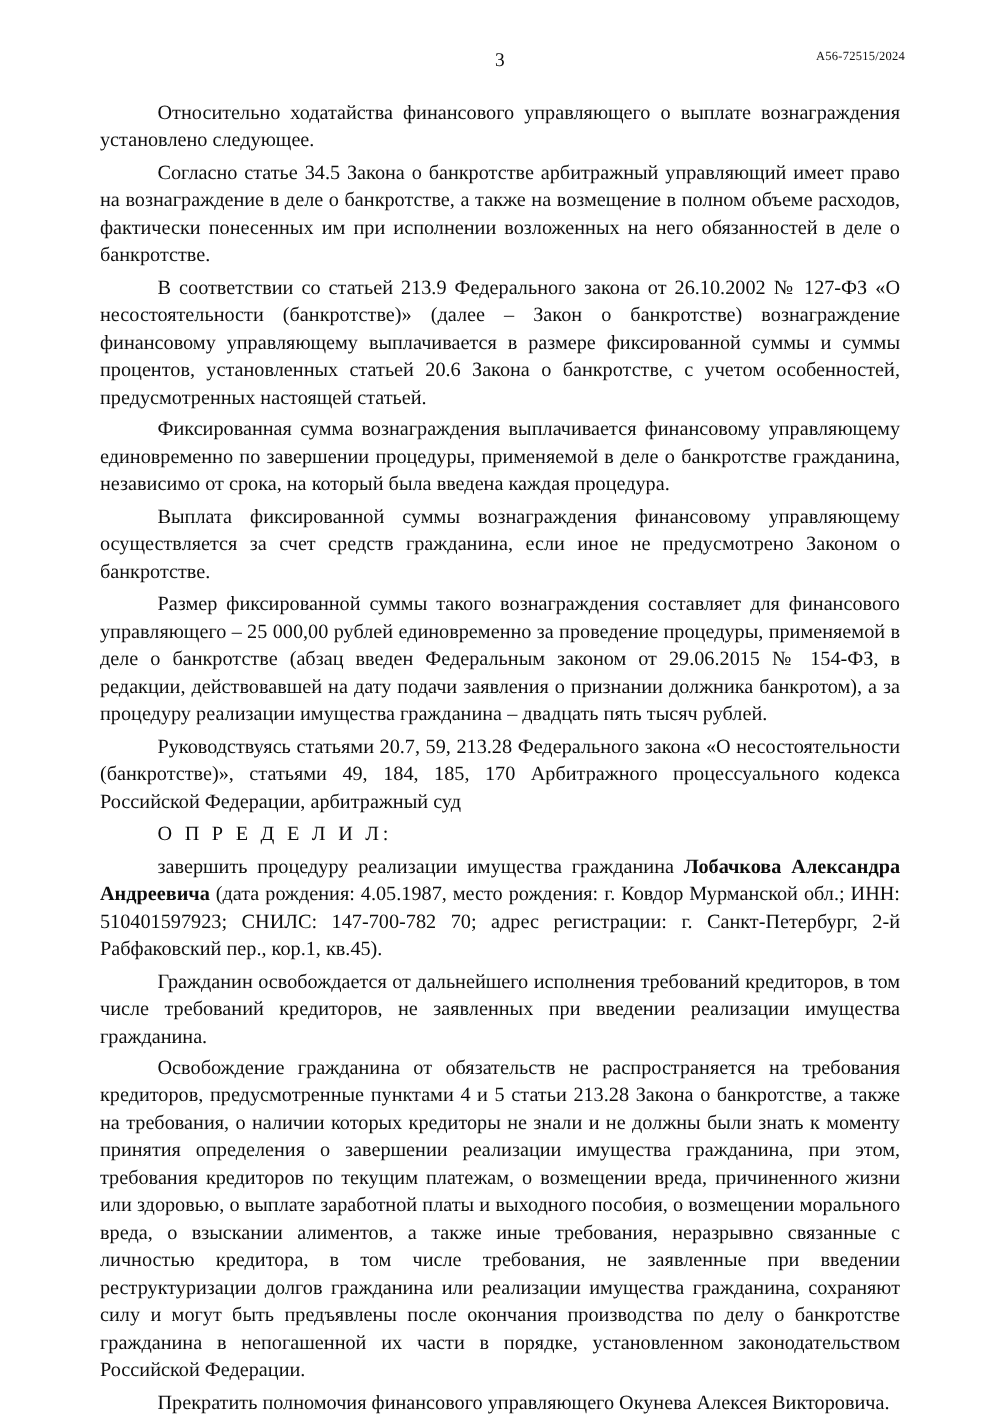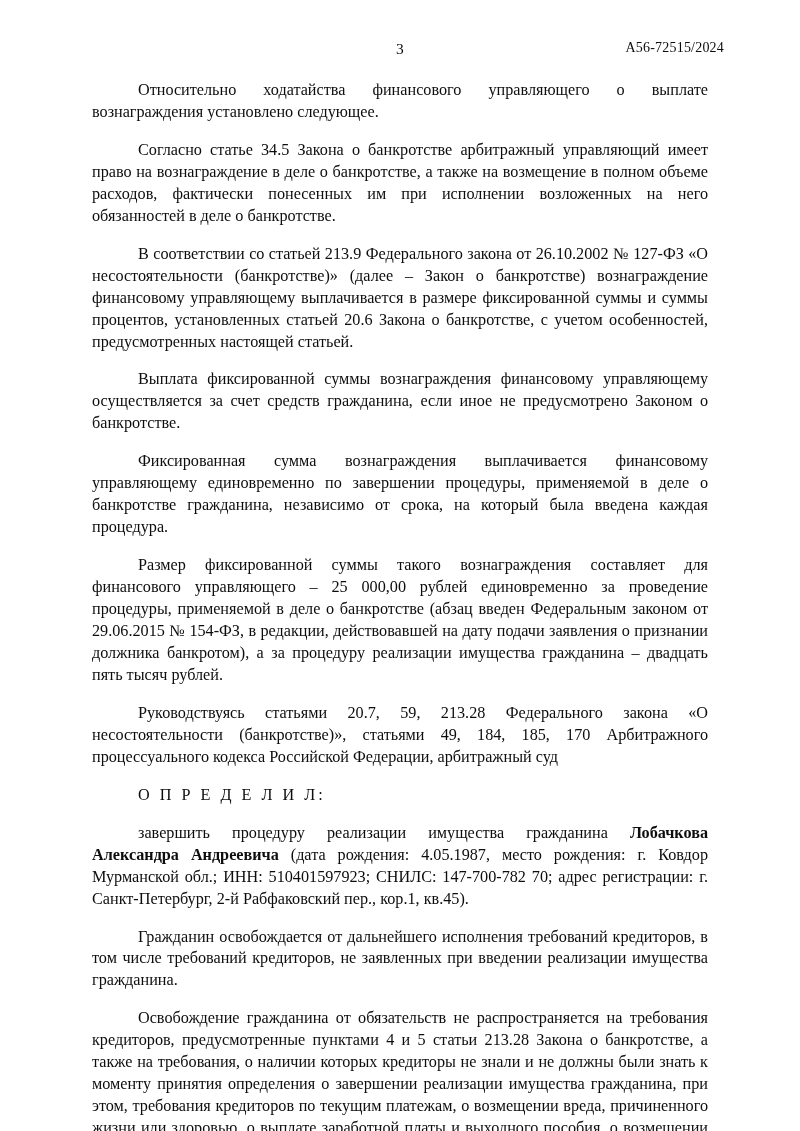--- a/index.html
+++ b/index.html
@@ -31,25 +31,25 @@
     margin-bottom: 16px;
   }
   .page-number {
     font-size: 15.5px;
     letter-spacing: 0.2px;
   }
   .case-number {
     position: absolute;
     right: 0;
     top: 0;
-    font-size: 14px;
+    font-size: 10px;
     letter-spacing: 0.2px;
   }
   .body-text p {
-    margin: 16px;
+    margin: 4px;
     font-size: 16.2px;
     line-height: 1.355;
     text-align: justify;
     text-indent: 46px;
     text-justify: inter-word;
     hyphens: none;
   }
   .center-title {
     margin: 0;
     font-size: 16.2px;
@@ -70,22 +70,22 @@
   <div class="header">
     <span class="page-number">3</span>
     <span class="case-number">А56-72515/2024</span>
   </div>
 
   <div class="body-text">
 
     <p>Относительно ходатайства финансового управляющего о выплате вознаграждения установлено следующее.</p>
     <p>Согласно статье 34.5 Закона о банкротстве арбитражный управляющий имеет право на вознаграждение в деле о банкротстве, а также на возмещение в полном объеме расходов, фактически понесенных им при исполнении возложенных на него обязанностей в деле о банкротстве.</p>
     <p>В соответствии со статьей 213.9 Федерального закона от 26.10.2002 № 127-ФЗ «О несостоятельности (банкротстве)» (далее – Закон о банкротстве) вознаграждение финансовому управляющему выплачивается в размере фиксированной суммы и суммы процентов, установленных статьей 20.6 Закона о банкротстве, с учетом особенностей, предусмотренных настоящей статьей.</p>
+    <p>Фиксированная сумма вознаграждения выплачивается финансовому управляющему единовременно по завершении процедуры, применяемой в деле о банкротстве гражданина, независимо от срока, на который была введена каждая процедура.</p>
     <p>Выплата фиксированной суммы вознаграждения финансовому управляющему осуществляется за счет средств гражданина, если иное не предусмотрено Законом о банкротстве.</p>
-    <p>Фиксированная сумма вознаграждения выплачивается финансовому управляющему единовременно по завершении процедуры, применяемой в деле о банкротстве гражданина, независимо от срока, на который была введена каждая процедура.</p>
     <p>Размер фиксированной суммы такого вознаграждения составляет для финансового управляющего – 25 000,00 рублей единовременно за проведение процедуры, применяемой в деле о банкротстве (абзац введен Федеральным законом от 29.06.2015 № 154-ФЗ, в редакции, действовавшей на дату подачи заявления о признании должника банкротом), а за процедуру реализации имущества гражданина – двадцать пять тысяч рублей.</p>
     <p>Руководствуясь статьями 20.7, 59, 213.28 Федерального закона «О несостоятельности (банкротстве)», статьями 49, 184, 185, 170 Арбитражного процессуального кодекса Российской Федерации, арбитражный суд</p>
 
     <p class="center-title">О П Р Е Д Е Л И Л:</p>
 
     <p><span>завершить процедуру реализации имущества гражданина </span><b class="name">Лобачкова Александра Андреевича</b><span> (дата рождения: 4.05.1987, место рождения: г. Ковдор Мурманской обл.; ИНН: 510401597923; СНИЛС: 147-700-782 70; адрес регистрации: г. Санкт-Петербург, 2-й Рабфаковский пер., кор.1, кв.45).</span></p>
 
     <p>Гражданин освобождается от дальнейшего исполнения требований кредиторов, в том числе требований кредиторов, не заявленных при введении реализации имущества гражданина.</p>
     <p>Освобождение гражданина от обязательств не распространяется на требования кредиторов, предусмотренные пунктами 4 и 5  статьи 213.28 Закона о банкротстве, а также на требования, о наличии которых кредиторы не знали и не должны были знать к моменту принятия определения о завершении реализации имущества гражданина, при этом, требования кредиторов по текущим платежам, о возмещении вреда, причиненного жизни или здоровью, о выплате заработной платы и выходного пособия, о возмещении морального вреда, о взыскании алиментов, а также иные требования, неразрывно связанные с личностью кредитора, в том числе требования, не заявленные при введении реструктуризации долгов гражданина или реализации имущества гражданина, сохраняют силу и могут быть предъявлены после окончания производства по делу о банкротстве гражданина в непогашенной их части в порядке, установленном законодательством Российской Федерации.</p>
     <p>Прекратить полномочия финансового управляющего Окунева Алексея Викторовича.</p>

